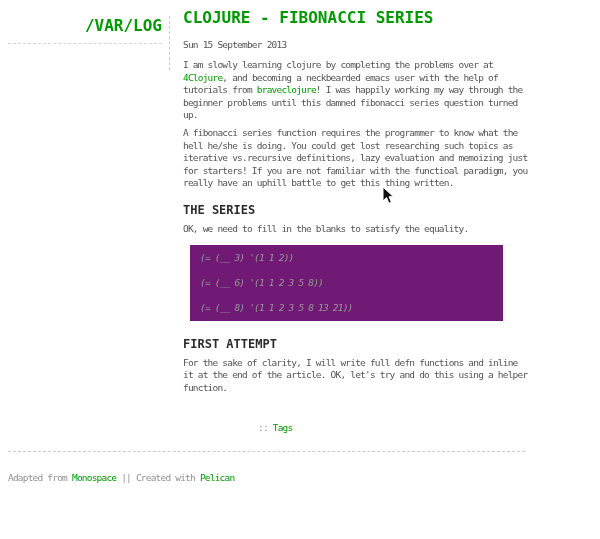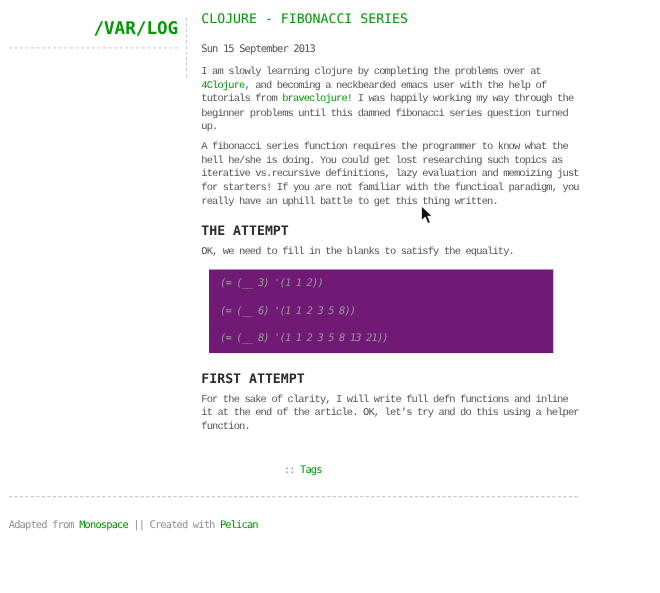--- a/index.html
+++ b/index.html
@@ -26,30 +26,30 @@
   .site-title a { color: #009901; text-decoration: none; }
   .sidebar-divider { border-top: 1px dashed #d5d5d5; margin-top: 8px; }
   .tagline {
     margin: 9px 0 0; font-size: 9.5px; letter-spacing: -0.8px;
     color: #919191;
   }
 
   
   .main { margin-left: 175px; width: 347px; }
   .article-title {
-    margin: 8px 0 0; font-size: 12px; line-height: 19px; font-weight: normal;
+    margin: 8px 0 0; font-size: 16px; line-height: 19px; font-weight: bold;
   }
   .article-title a { color: #009901; text-decoration: none; }
   .date {
     margin: 12px 0 0; font-size: 9.5px; line-height: 12.4px;
     letter-spacing: -0.8px; color: #545454;
   }
   p.body {
     margin: 6px 0 0; font-size: 9.5px; line-height: 12.4px;
-    letter-spacing: -0.8px; color: #545454; font-family: Liberation Mono, monospace;
+    letter-spacing: -0.8px; color: #545454;
   }
   p.p-first { margin-top: 8px; }
   p.p-outro { margin-top: 10px; }
   a.inline-link { color: #009901; text-decoration: none; }
   h2.section-heading {
     margin: 14px 0 0; font-size: 12px; line-height: 14px;
     font-weight: bold; color: #2b2b2b;
   }
   h2.second { margin-top: 16px; }
   pre.code {
@@ -94,21 +94,21 @@
   </header>
 
   <main class="main">
     <h1 class="article-title"><a href="#">CLOJURE - FIBONACCI SERIES</a></h1>
     <p class="date">Sun 15 September 2013</p>
 
     <p class="body p-first"><span>I am slowly learning clojure by completing the problems over at </span><a href="#" class="inline-link">4Clojure</a><span>, and becoming a neckbearded emacs user with the help of tutorials from </span><a href="#" class="inline-link">braveclojure</a><span>! I was happily working my way through the beginner problems until this damned fibonacci series question turned up.</span></p>
 
     <p class="body">A fibonacci series function requires the programmer to know what the hell he/she is doing. You could get lost researching such topics as iterative vs.recursive definitions, lazy evaluation and memoizing just for starters! If you are not familiar with the functioal paradigm, you really have an uphill battle to get this thing written.</p>
 
-    <h2 class="section-heading">THE ATTEMPT</h2>
+    <h2 class="section-heading">THE SERIES</h2>
     <p class="body">OK, we need to fill in the blanks to satisfy the equality.</p>
     <pre class="code">(= (__ 3) '(1 1 2))
 
 (= (__ 6) '(1 1 2 3 5 8))
 
 (= (__ 8) '(1 1 2 3 5 8 13 21))</pre>
 
     <h2 class="section-heading second">FIRST ATTEMPT</h2>
     <p class="body">For the sake of clarity, I will write full defn functions and inline it at the end of the article. OK, let's try and do this using a helper function.</p>
 

